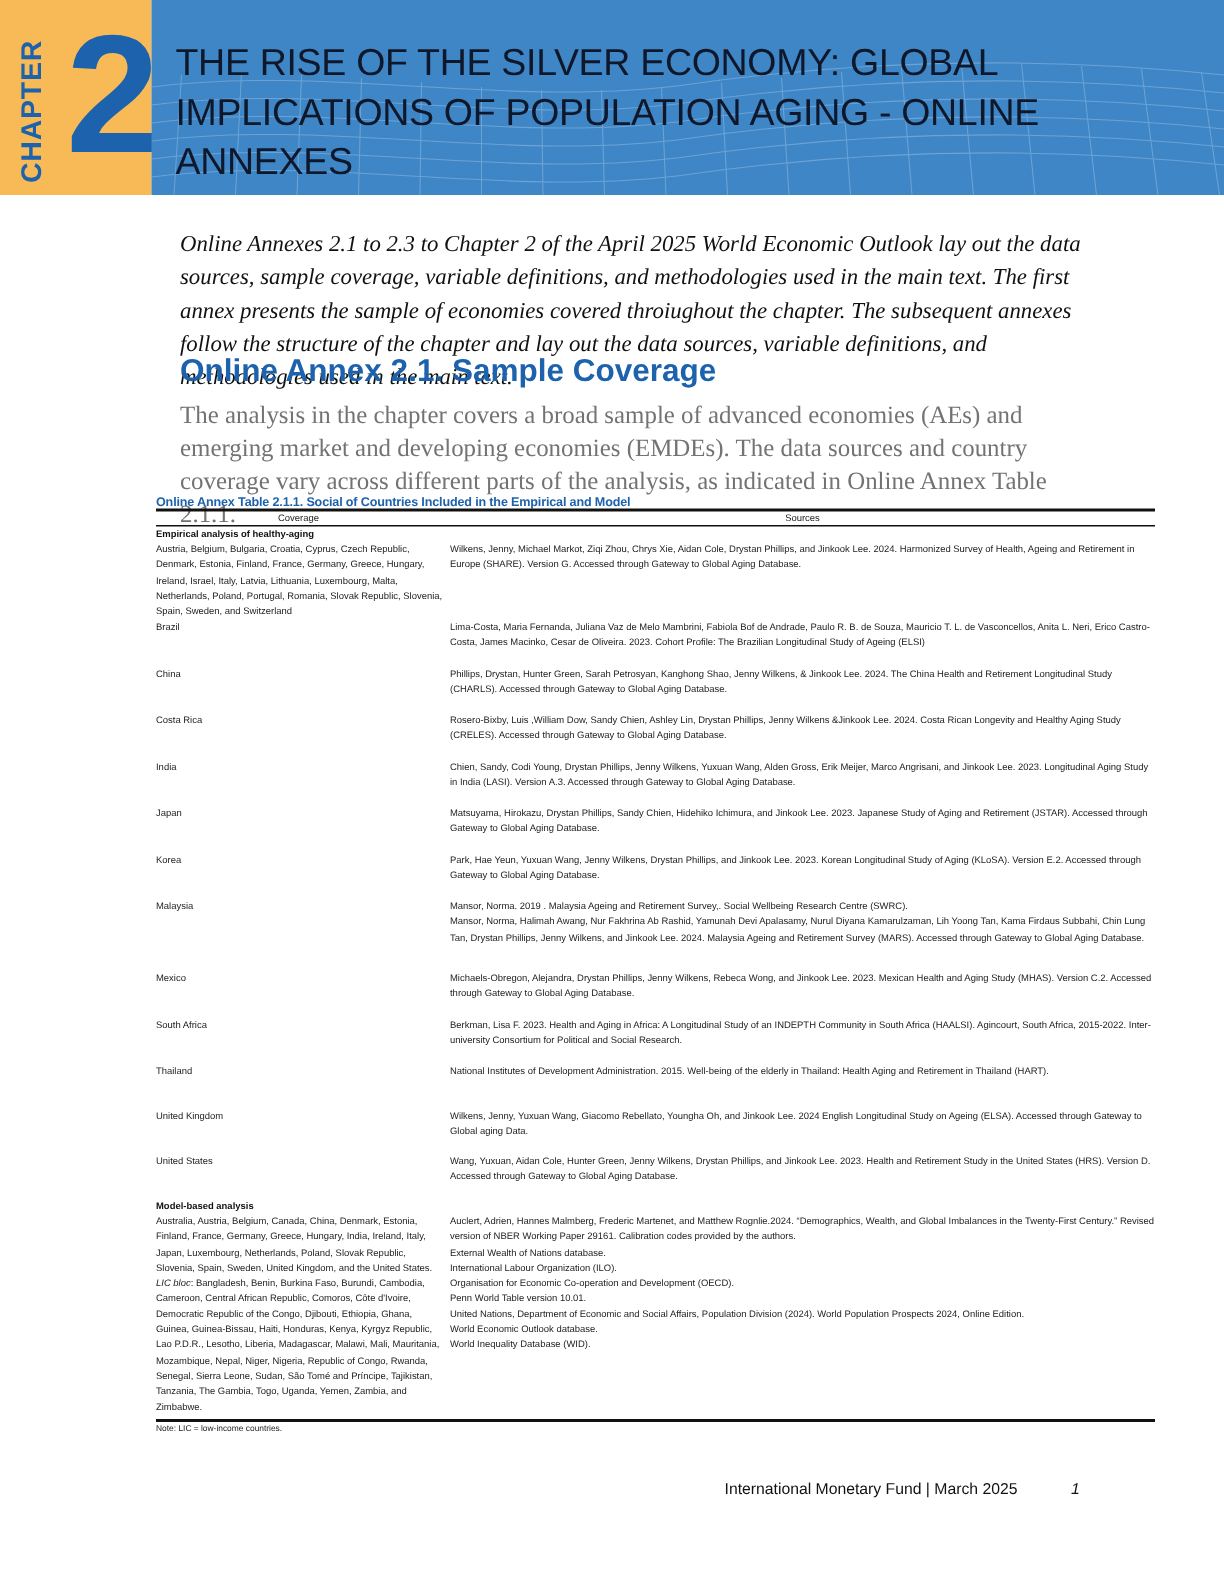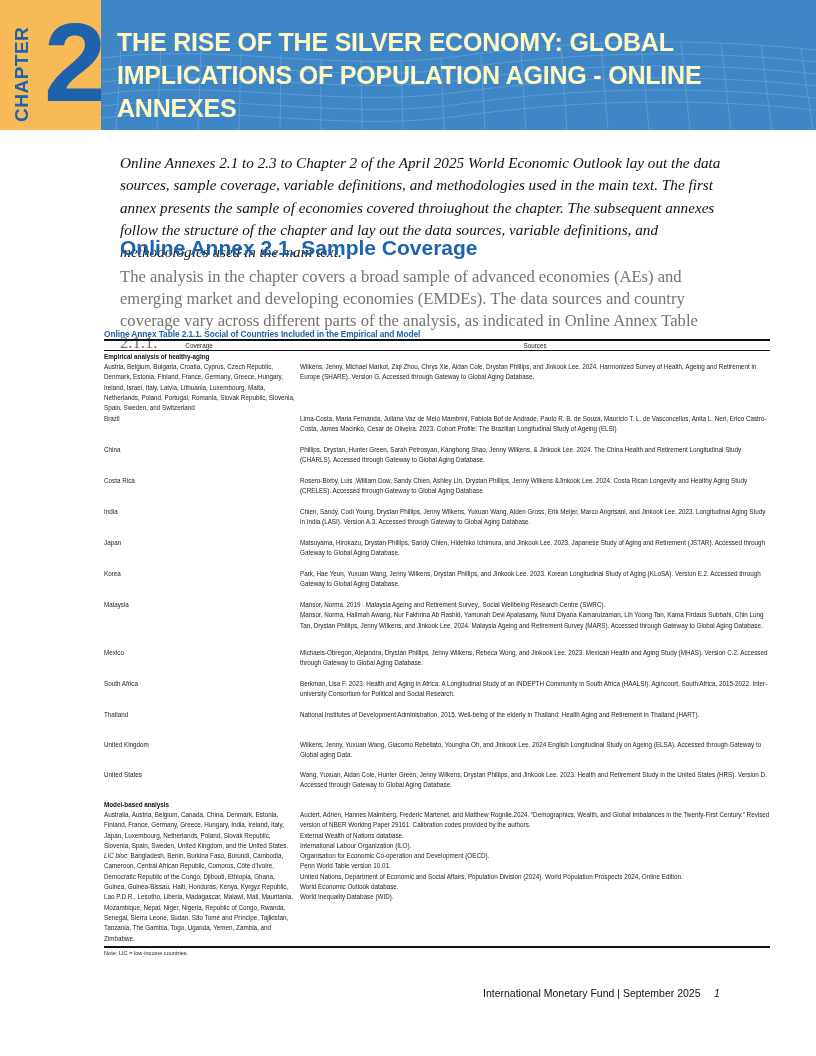--- a/index.html
+++ b/index.html
@@ -5,21 +5,21 @@
   html, body { margin: 0; padding: 0; background: #ffffff; }
   body { width: 816px; height: 1056px; position: relative; overflow: hidden; font-family: "Liberation Sans", sans-serif; color: #111; }
 
   .banner { position: absolute; left: 0; top: 0; width: 816px; height: 130px; }
   .chapter-box { position: absolute; left: 0; top: 0; width: 101px; height: 130px; background: #f8b957; }
   .chapter-word { position: absolute; left: 11px; top: 122px; transform: rotate(-90deg); transform-origin: left top;
     font-family: "Liberation Sans", sans-serif; font-weight: bold; font-size: 19px; letter-spacing: 0.5px; color: #1c62ac; white-space: nowrap; }
   .chapter-num { position: absolute; left: 44px; top: 4px; font-family: "Liberation Sans", sans-serif; font-weight: bold; font-size: 112px; line-height: 118px; color: #1c62ac; letter-spacing: -4px; }
   .title-box { position: absolute; left: 101px; top: 0; width: 715px; height: 130px; background: #3f86c6; overflow: hidden; }
   .title-box svg { position: absolute; left: 0; top: 0; }
-  .title-text { position: absolute; left: 16px; top: 26px; width: 680px; font-family: "Liberation Sans", sans-serif; font-weight: bold; font-size: 25px; line-height: 33px; color: #fef9c3; letter-spacing: -0.2px; }
+  .title-text { position: absolute; left: 16px; top: 26px; width: 680px; font-family: "Liberation Sans", sans-serif; font-weight: normal; font-size: 25px; line-height: 33px; color: #0f172a; letter-spacing: -0.2px; }
 
   .intro { position: absolute; left: 120px; top: 152px; width: 605px; font-family: "Liberation Serif", serif; font-style: italic; font-size: 15.2px; line-height: 22.3px; color: #111; }
   .section-heading { position: absolute; left: 120px; top: 236px; font-family: "Liberation Sans", sans-serif; font-weight: bold; font-size: 21px; color: #1c62ac; }
   .body-para { position: absolute; left: 120px; top: 266px; width: 610px; font-family: "Liberation Serif", serif; font-size: 16.6px; line-height: 22px; color: #737373; }
 
   .table-title { position: absolute; left: 104px; top: 329px; font-family: "Liberation Sans", sans-serif; font-weight: bold; font-size: 8.4px; color: #1c62ac; letter-spacing: -0.1px; }
   .table-rule-top { position: absolute; left: 104px; top: 339px; width: 666px; height: 1.5px; background: #111; }
   .col-head { position: absolute; top: 342px; font-size: 6.3px; color: #222; }
   .col-head.cov { left: 104px; width: 190px; text-align: center; }
   .col-head.src { left: 300px; width: 470px; text-align: center; }
@@ -164,14 +164,14 @@
       <span class="src-line">United Nations, Department of Economic and Social Affairs, Population Division (2024). World Population Prospects 2024, Online Edition.</span>
       <span class="src-line">World Economic Outlook database.</span>
       <span class="src-line">World Inequality Database (WID).</span>
     </div>
   </div>
 </div>
 
 <div class="table-rule-bottom"></div>
 <div class="note">Note: LIC = low-income countries.</div>
 
-<div class="footer">International Monetary Fund | September 2025</div>
+<div class="footer">International Monetary Fund | March 2025</div>
 <div class="page-num">1</div>
 
 </body></html>

